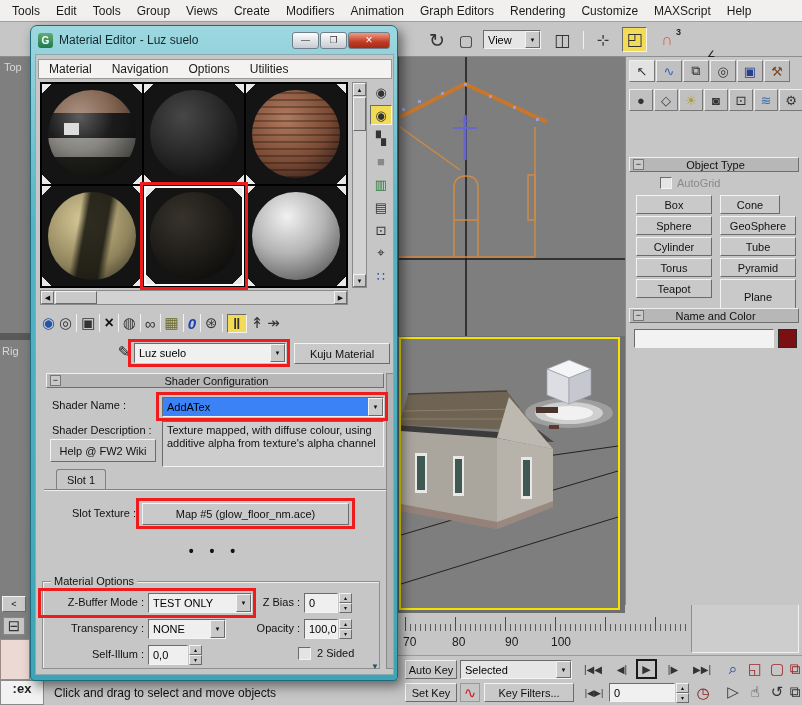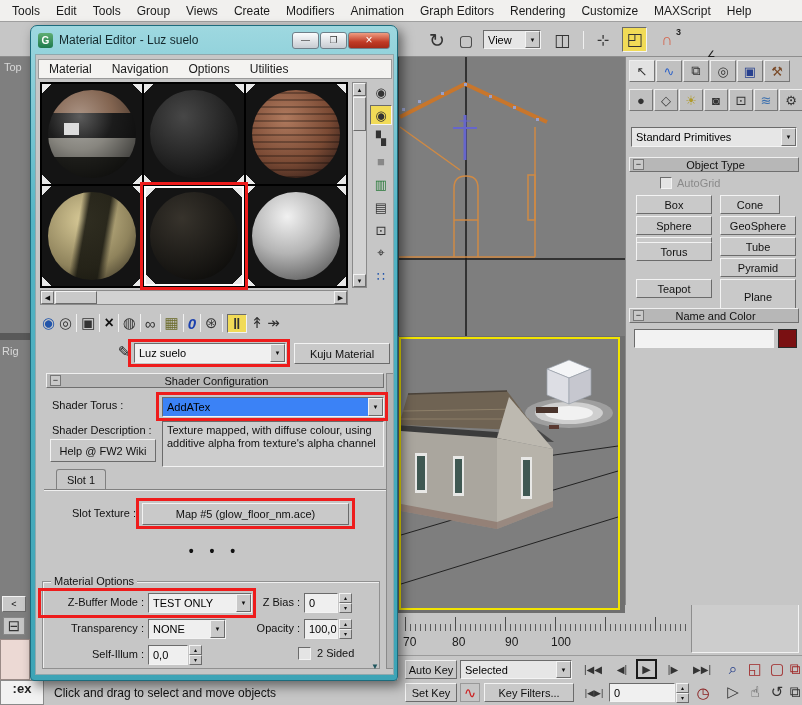--- a/index.html
+++ b/index.html
@@ -264,39 +264,35 @@
     </div>
     <div class="abs" style="left:3px;top:32px;display:flex;gap:1px">
       <span class="cptab ylw" style="width:24px">●</span>
       <span class="cptab" style="width:24px">◇</span>
       <span class="cptab" style="width:24px;color:#b09a28">☀</span>
       <span class="cptab" style="width:24px">◙</span>
       <span class="cptab" style="width:24px">⊡</span>
       <span class="cptab" style="width:24px;color:#3a6fae">≋</span>
       <span class="cptab" style="width:24px">⚙</span>
     </div>
-    <div class="abs inp combo" style="left:5px;top:70px;width:166px;height:20px">
-      <span>Standard Primitives</span>
-      <span class="ddbtn">▼</span>
-    </div>
     <div class="abs rohead" style="left:3px;top:100px;width:170px;height:15px">
       <span class="minus">−</span>
       <span class="t">Object Type</span>
     </div>
     <div class="abs" style="left:34px;top:120px;display:flex;align-items:center;gap:5px">
       <span class="chk" style="width:12px;height:12px"></span>
       <span class="lbl" style="color:#8a8a8a">AutoGrid</span>
     </div>
     <div class="abs btn" style="left:10px;top:138px;width:76px;height:19px">Box</div>
     <div class="abs btn" style="left:94px;top:138px;width:60px;height:19px">Cone</div>
     <div class="abs btn" style="left:10px;top:159px;width:76px;height:19px">Sphere</div>
     <div class="abs btn" style="left:94px;top:159px;width:76px;height:19px">GeoSphere</div>
     <div class="abs btn" style="left:10px;top:180px;width:76px;height:19px">Cylinder</div>
     <div class="abs btn" style="left:94px;top:180px;width:76px;height:19px">Tube</div>
-    <div class="abs btn" style="left:10px;top:185px;width:76px;height:19px">Torus</div>
+    <div class="abs btn" style="left:10px;top:201px;width:76px;height:19px">Torus</div>
     <div class="abs btn" style="left:94px;top:201px;width:76px;height:19px">Pyramid</div>
     <div class="abs btn" style="left:10px;top:222px;width:76px;height:19px">Teapot</div>
     <div class="abs btn" style="left:94px;top:222px;width:76px;height:36px">Plane</div>
     <div class="abs rohead" style="left:3px;top:251px;width:170px;height:15px">
       <span class="minus">−</span>
       <span class="t">Name and Color</span>
     </div>
     <div class="abs inp" style="left:8px;top:272px;width:140px;height:19px;background:#f2f2f2"></div>
     <div class="abs" style="left:152px;top:272px;width:19px;height:19px;background:#7a1012;border:1px solid #2a2a2a"></div>
   </div>
@@ -431,21 +427,21 @@
         <span>Luz suelo</span>
         <span class="ddbtn">▼</span>
       </div>
       <div class="abs btn" style="left:258px;top:288px;width:96px;height:21px">Kuju Material</div>
 
       <div class="abs rohead" style="left:10px;top:318px;width:338px;height:15px">
         <span class="minus">−</span>
         <span class="t">Shader Configuration</span>
       </div>
 
-      <span class="abs lbl" style="left:16px;top:344px;width:104px">Shader Torus :</span>
+      <span class="abs lbl" style="left:16px;top:344px;width:104px">Shader Name :</span>
       <div class="abs inp combo" style="left:126px;top:342px;width:222px;height:20px;background:#3b82f6">
         <span>AddATex</span>
         <span class="ddbtn">▼</span>
       </div>
 
       <span class="abs lbl" style="left:16px;top:369px">Shader Description :</span>
       <div class="abs descbox" style="left:126px;top:366px;width:222px;height:46px">Texture mapped, with diffuse colour, using additive alpha from texture's alpha channel</div>
       <div class="abs btn" style="left:14px;top:384px;width:106px;height:23px">Help @ FW2 Wiki</div>
 
       <div class="abs tab" style="left:20px;top:414px;width:50px;height:21px">Slot 1</div>

